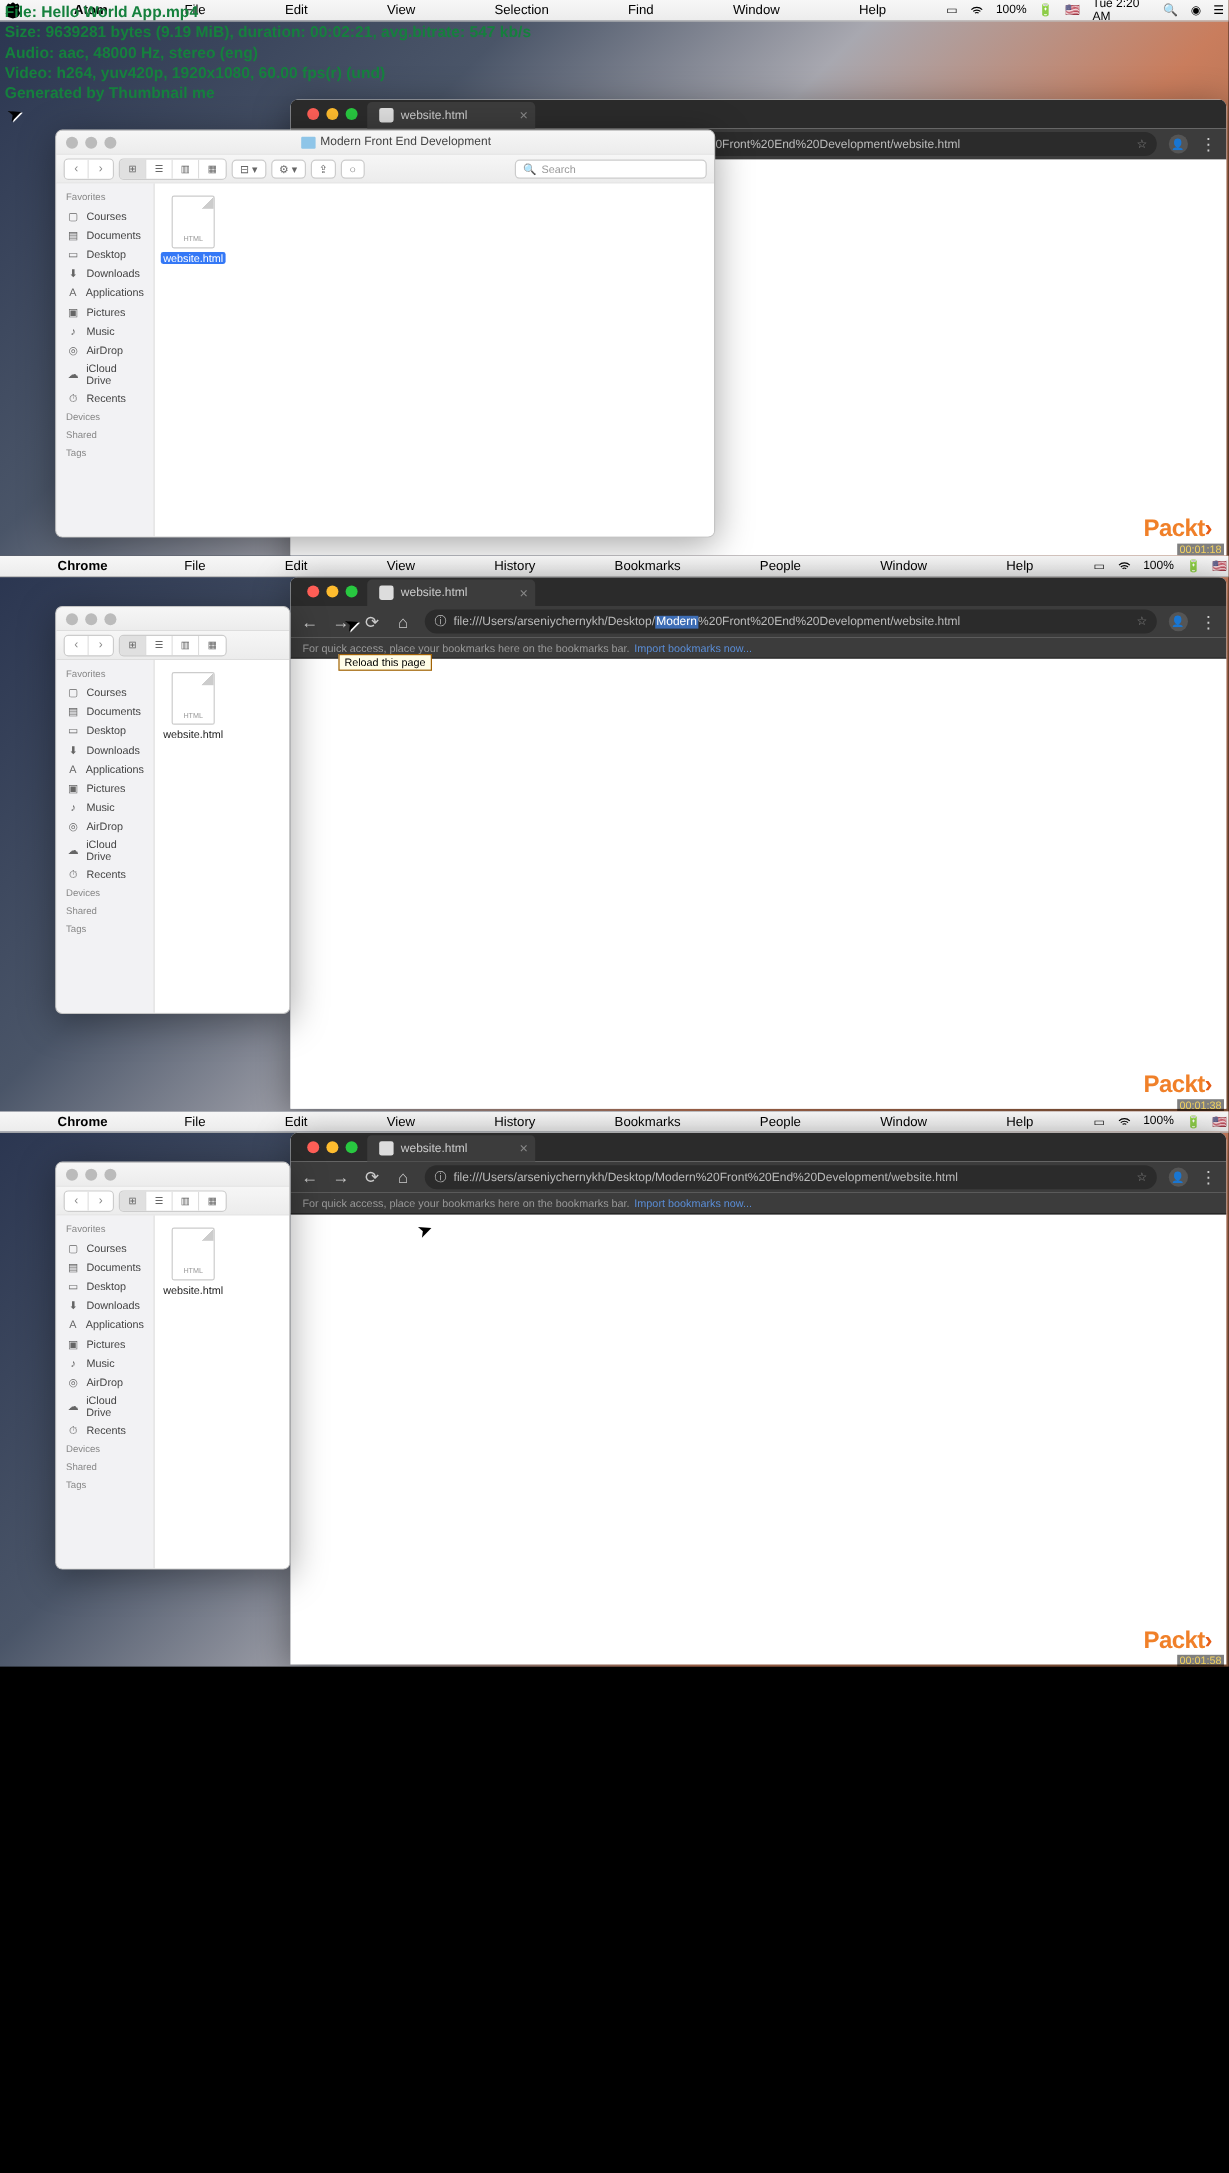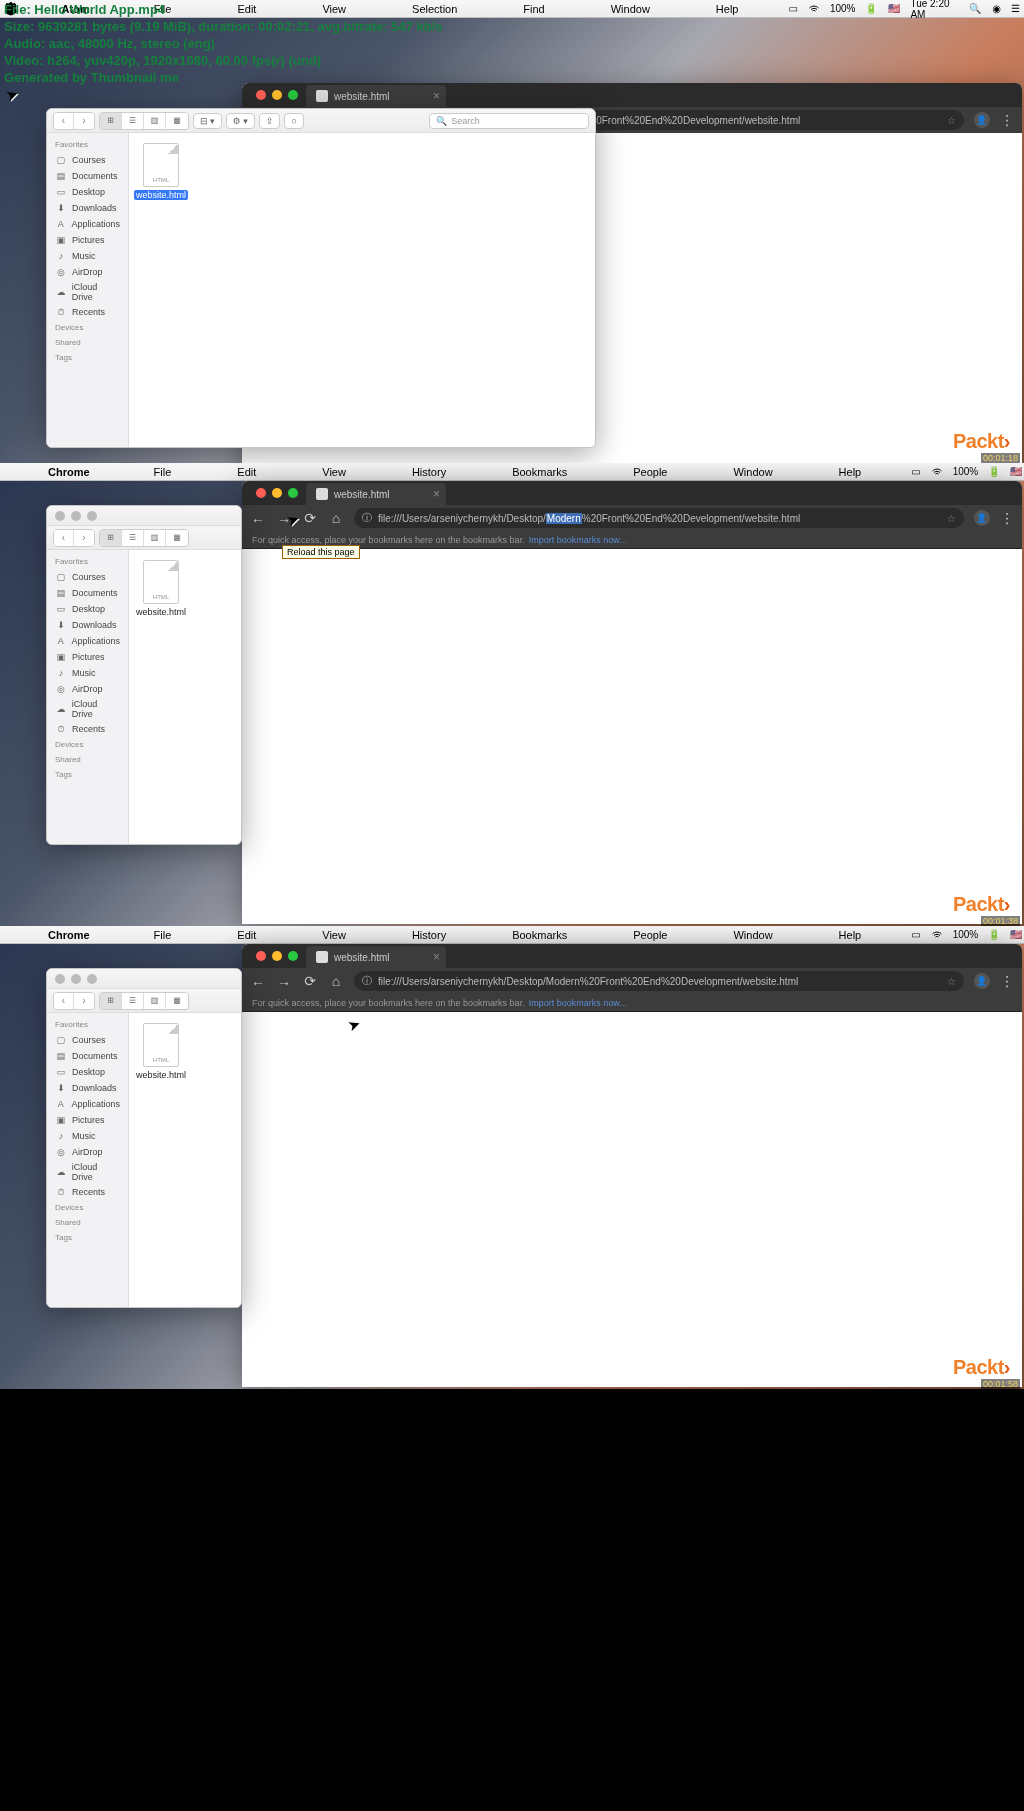--- a/index.html
+++ b/index.html
@@ -140,20 +140,31 @@
         <span class="urltext"><span>file:///Users/arseniychernykh/Desktop/</span><span class="sel">Modern</span><span>%20Front%20End%20Development/website.html</span></span>
         <span class="star">☆</span>
       </div>
       <div class="avatar">👤</div>
       <span class="kebab">⋮</span>
     </div>
     <div class="chrome-content"></div>
   </div>
 
   <div class="finder" style="top:108px;left:46px;width:550px;height:340px;">
+    <div class="finder-title">
+      <div class="traffic dim">
+            <div class="dot"></div>
+            <div class="dot"></div>
+            <div class="dot"></div>
+          </div>
+      <div class="fname">
+            <div class="foldericon"></div>
+            <span>Modern Front End Development</span>
+          </div>
+    </div>
     <div class="finder-tb">
       <div class="nav">
             <span>‹</span>
             <span>›</span>
           </div>
       <div class="views">
             <span class="active">⊞</span>
             <span>☰</span>
             <span>▥</span>
             <span>▦</span>

